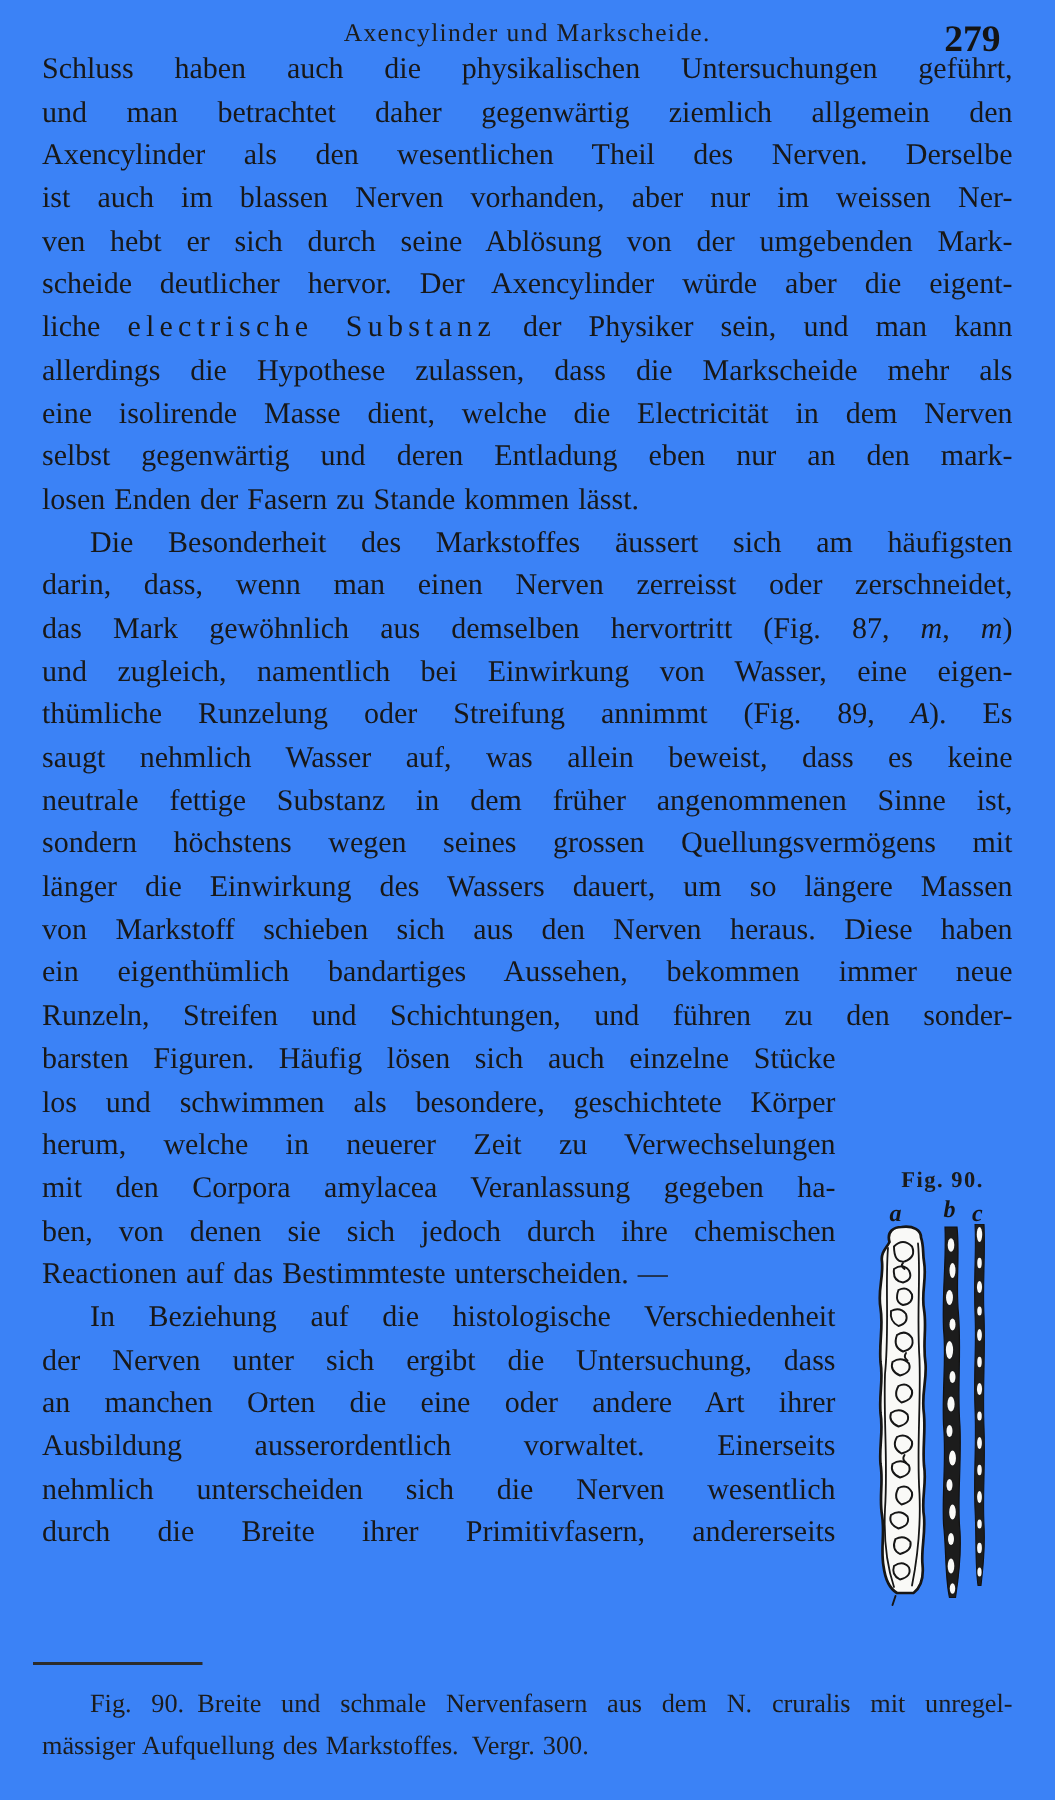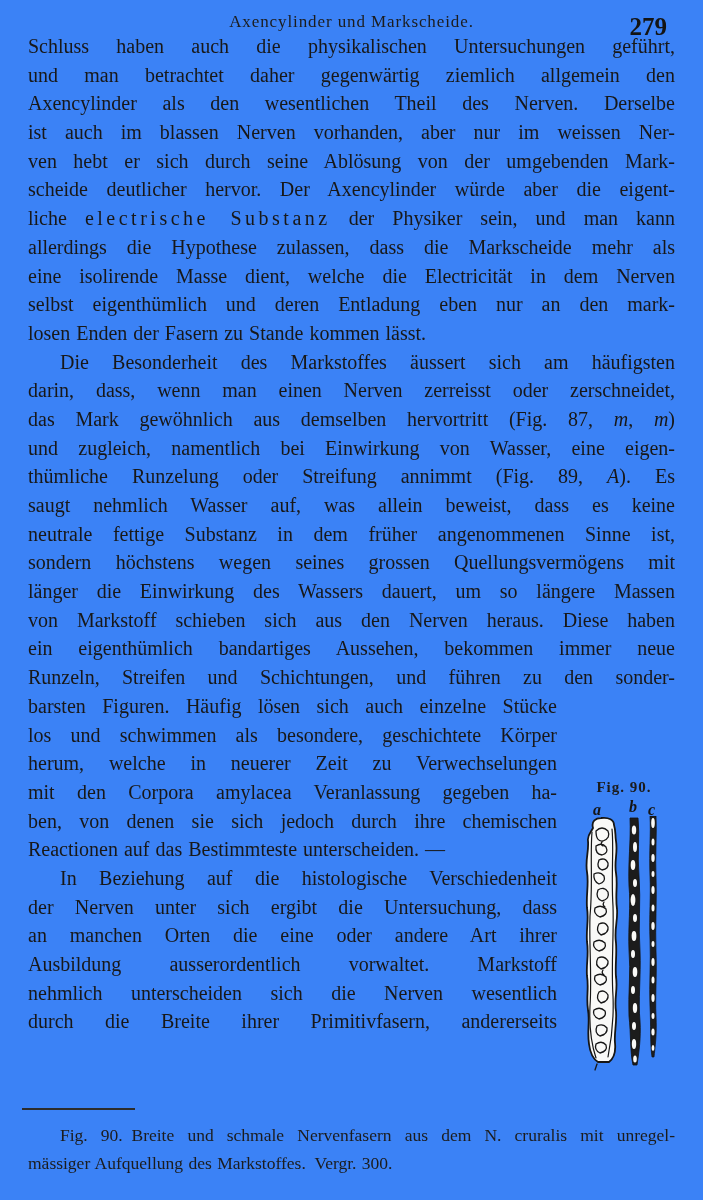--- a/index.html
+++ b/index.html
@@ -36,21 +36,21 @@
   .line.ind{text-indent:32px;}
   .sp{letter-spacing:3.5px;}
   .i{font-style:italic;}
   
   .figure{
     position:absolute;left:583px;top:776px;width:110px;height:300px;
   }
   .fig-label{
     position:absolute;left:9px;top:3px;width:64px;
     font-size:15px;font-weight:bold;letter-spacing:1px;color:#1b1b1b;
-    text-align:center;white-space:nowrap;
+    text-align:right;white-space:nowrap;
   }
   .fiber-letter{
     position:absolute;font-style:italic;font-weight:bold;
     font-size:16px;color:#151515;line-height:16px;
   }
   .fiber-letter.la{left:10px;top:26px;}
   .fiber-letter.lb{left:46px;top:23px;}
   .fiber-letter.lc{left:65px;top:26px;}
   .fig-svg{position:absolute;left:0;top:40px;}
   
@@ -76,21 +76,21 @@
       <div>
         <div class="line">Schluss haben auch die physikalischen Untersuchungen geführt,</div>
         <div class="line">und man betrachtet daher gegenwärtig ziemlich allgemein den</div>
         <div class="line">Axencylinder als den wesentlichen Theil des Nerven. Derselbe</div>
         <div class="line">ist auch im blassen Nerven vorhanden, aber nur im weissen Ner-</div>
         <div class="line">ven hebt er sich durch seine Ablösung von der umgebenden Mark-</div>
         <div class="line">scheide deutlicher hervor. Der Axencylinder würde aber die eigent-</div>
         <div class="line">liche <span class="sp">electrische Substanz</span> der Physiker sein, und man kann</div>
         <div class="line">allerdings die Hypothese zulassen, dass die Markscheide mehr als</div>
         <div class="line">eine isolirende Masse dient, welche die Electricität in dem Nerven</div>
-        <div class="line">selbst eigenthümlich und deren Entladung eben nur an den mark-</div>
+        <div class="line">selbst gegenwärtig und deren Entladung eben nur an den mark-</div>
         <div class="line flush">losen Enden der Fasern zu Stande kommen lässt.</div>
       </div>
       <div>
         <div class="line ind">Die Besonderheit des Markstoffes äussert sich am häufigsten</div>
         <div class="line">darin, dass, wenn man einen Nerven zerreisst oder zerschneidet,</div>
         <div class="line">das Mark gewöhnlich aus demselben hervortritt (Fig. 87, <span class="i">m</span>, <span class="i">m</span>)</div>
         <div class="line">und zugleich, namentlich bei Einwirkung von Wasser, eine eigen-</div>
         <div class="line">thümliche Runzelung oder Streifung annimmt (Fig. 89, <span class="i">A</span>). Es</div>
         <div class="line">saugt nehmlich Wasser auf, was allein beweist, dass es keine</div>
         <div class="line">neutrale fettige Substanz in dem früher angenommenen Sinne ist,</div>
@@ -103,21 +103,21 @@
         <div class="line narrow">los und schwimmen als besondere, geschichtete Körper</div>
         <div class="line narrow">herum, welche in neuerer Zeit zu Verwechselungen</div>
         <div class="line narrow">mit den Corpora amylacea Veranlassung gegeben ha-</div>
         <div class="line narrow">ben, von denen sie sich jedoch durch ihre chemischen</div>
         <div class="line flush narrow">Reactionen auf das Bestimmteste unterscheiden. —</div>
       </div>
       <div>
         <div class="line ind narrow">In Beziehung auf die histologische Verschiedenheit</div>
         <div class="line narrow">der Nerven unter sich ergibt die Untersuchung, dass</div>
         <div class="line narrow">an manchen Orten die eine oder andere Art ihrer</div>
-        <div class="line narrow">Ausbildung ausserordentlich vorwaltet. Markstoff</div>
+        <div class="line narrow">Ausbildung ausserordentlich vorwaltet. Einerseits</div>
         <div class="line narrow">nehmlich unterscheiden sich die Nerven wesentlich</div>
         <div class="line narrow">durch die Breite ihrer Primitivfasern, andererseits</div>
       </div>
     </div>
 
   <div class="figure">
     <div class="fig-label">Fig. 90.</div>
     <div class="fiber-letter la">a</div>
     <div class="fiber-letter lb">b</div>
     <div class="fiber-letter lc">c</div>

